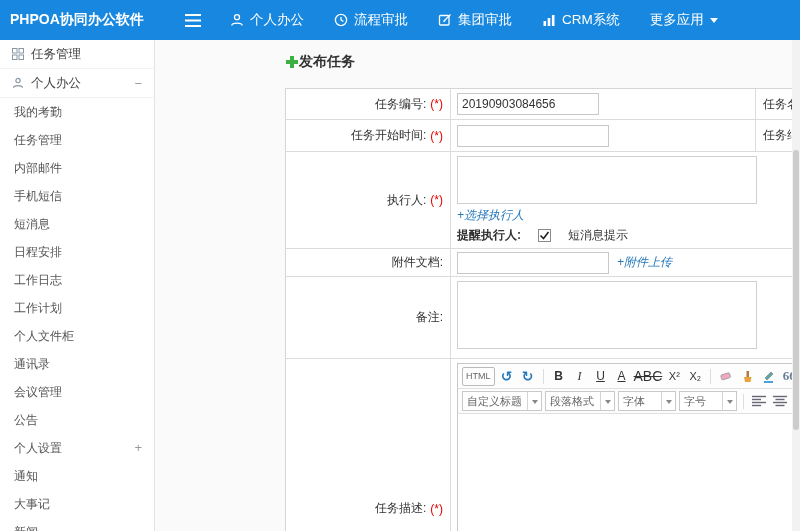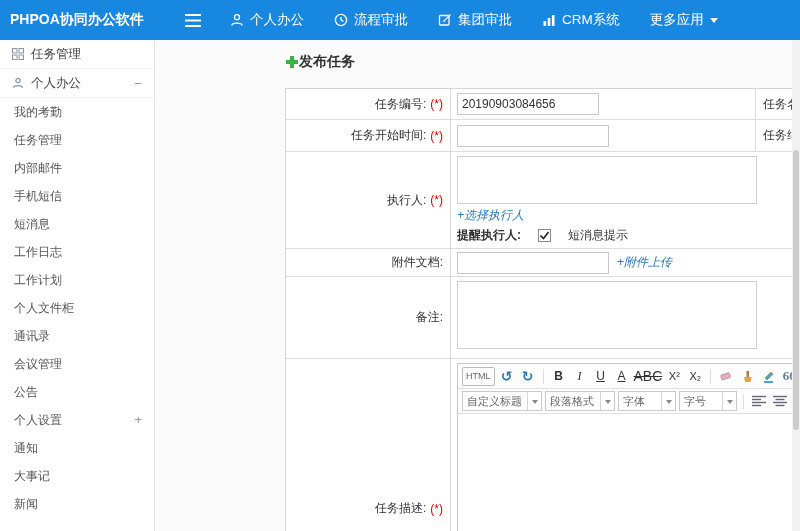--- a/index.html
+++ b/index.html
@@ -157,20 +157,23 @@
   <div class="side-sub">
       <span>内部邮件</span>
     </div>
   <div class="side-sub">
       <span>手机短信</span>
     </div>
   <div class="side-sub">
       <span>短消息</span>
     </div>
   <div class="side-sub">
+      <span>日程安排</span>
+    </div>
+  <div class="side-sub">
       <span>工作日志</span>
     </div>
   <div class="side-sub">
       <span>工作计划</span>
     </div>
   <div class="side-sub">
       <span>个人文件柜</span>
     </div>
   <div class="side-sub">
       <span>通讯录</span>

